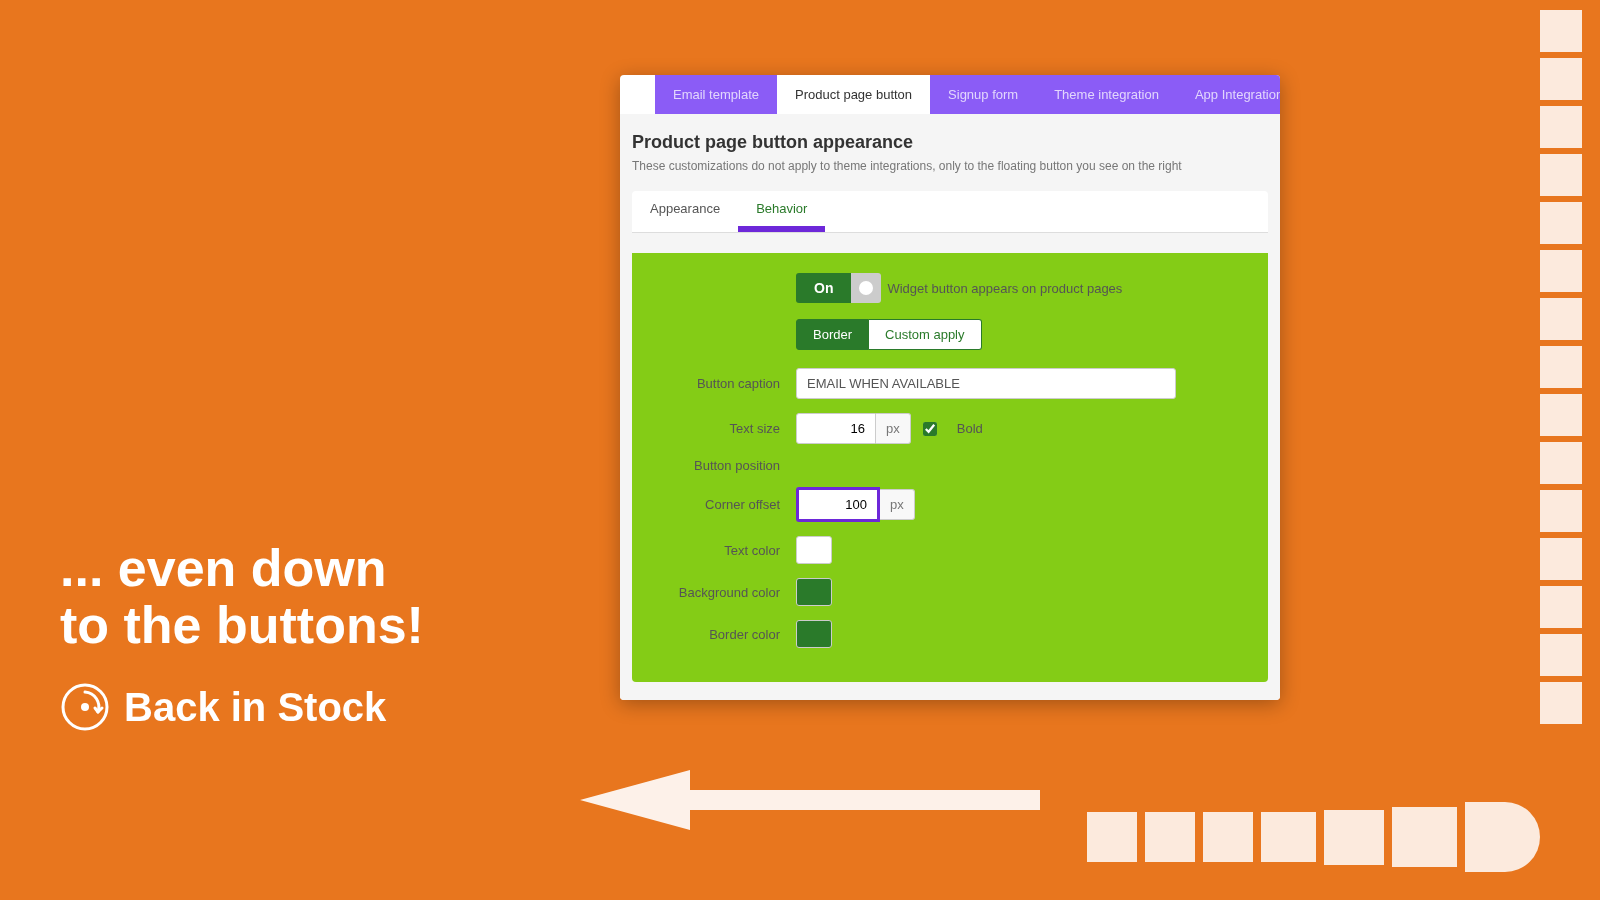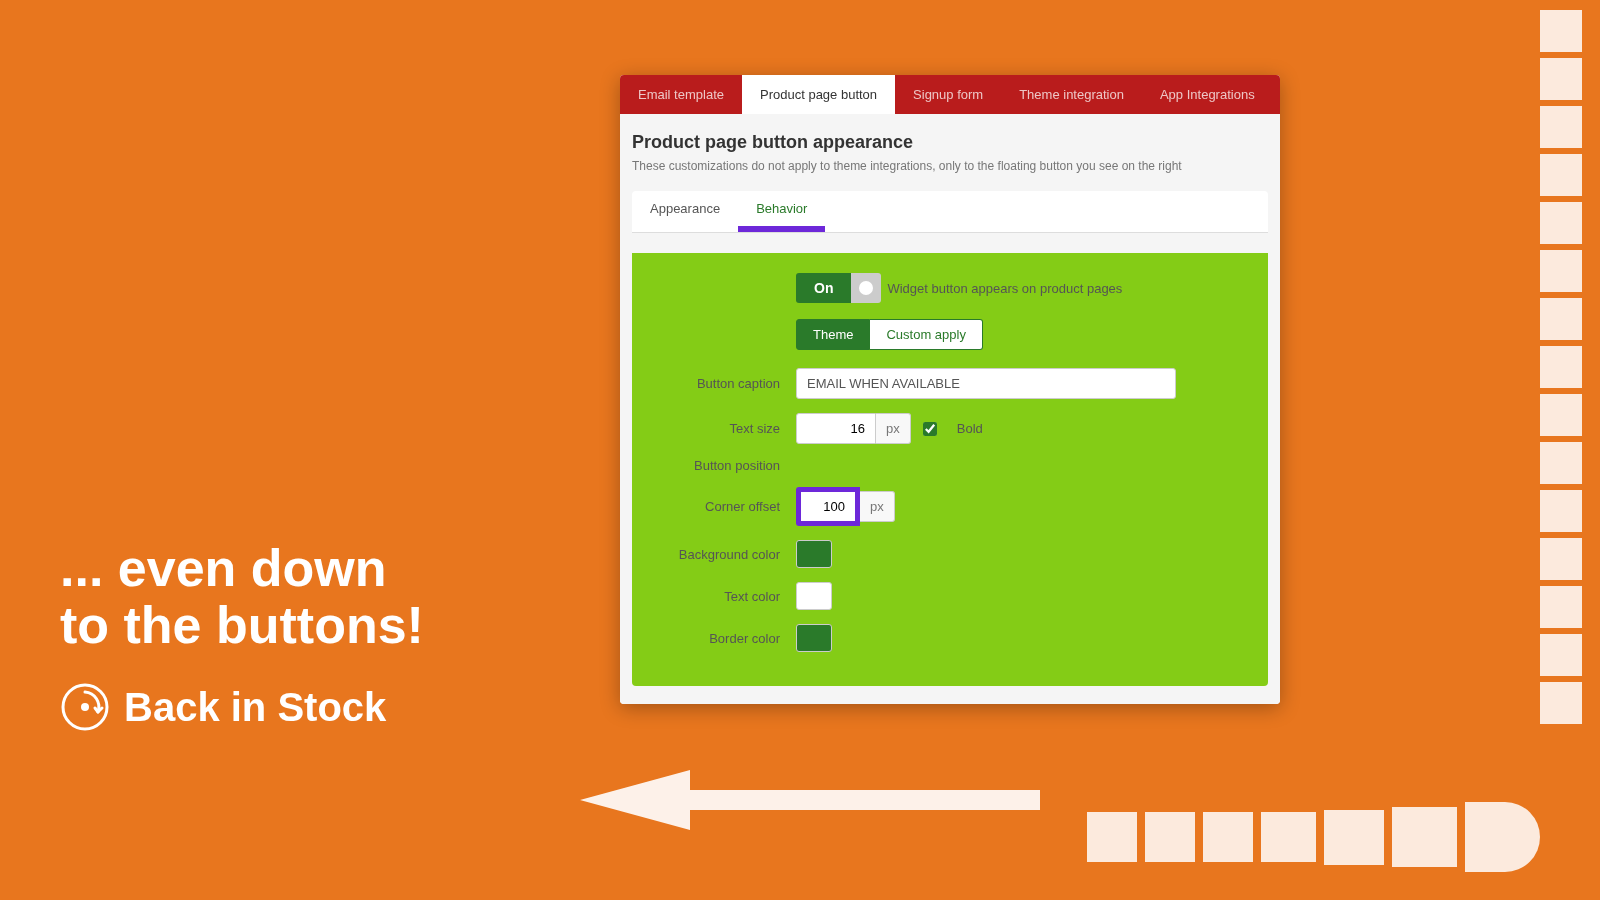--- a/index.html
+++ b/index.html
@@ -79,23 +79,24 @@
       left: 620px;
       width: 660px;
       background: white;
       border-radius: 4px;
       box-shadow: 0 4px 20px rgba(0,0,0,0.3);
       overflow: hidden;
     }
 
     
     .tab-bar {
-      background: #b91c1c;
+      background: #8b5cf6;
       display: flex;
       align-items: stretch;
+      margin-left: 35px;
     }
     .tab {
       padding: 12px 18px;
       color: rgba(255,255,255,0.75);
       font-size: 13px;
       cursor: pointer;
       white-space: nowrap;
     }
     .tab.active {
       background: white;
@@ -276,23 +277,23 @@
       font-size: 13px;
       color: #555;
       background: white;
     }
 
     .px-group {
       display: flex;
       align-items: center;
     }
     .px-input {
-      width: 64px;
-      padding: 7px 10px;
-      border: 5px solid #6d28d9;
+      width: 84px;
+      padding: 7px 10px;
+      border: 3px solid #6d28d9;
       border-radius: 3px 0 0 3px;
       font-size: 13px;
       text-align: right;
     }
     .px-label {
       padding: 7px 10px;
       border: 1px solid #ccc;
       border-left: none;
       border-radius: 0 3px 3px 0;
       font-size: 13px;
@@ -393,21 +394,21 @@
 
       <div class="toggle-row">
         <button class="toggle-btn">On</button>
         <div class="toggle-track">
           <div style="width:14px;height:14px;background:white;border-radius:50%;"></div>
         </div>
         <span class="toggle-label">Widget button appears on product pages</span>
       </div>
 
       <div class="btn-type-row">
-        <button class="btn-type-btn active">Theme</button>
+        <button class="btn-type-btn active">Border</button>
         <button class="btn-type-btn">Custom apply</button>
       </div>
 
       <div class="form-row">
         <label class="form-label">Button caption</label>
         <input class="form-control" type="text" value="EMAIL WHEN AVAILABLE" style="">
       </div>
 
       <div class="form-row">
         <label class="form-label">Text size</label>
@@ -427,27 +428,27 @@
 
       <div class="form-row">
         <label class="form-label">Corner offset</label>
         <div class="px-group">
           <input class="px-input" type="text" value="100" style="">
           <span class="px-label">px</span>
         </div>
       </div>
 
       <div class="form-row">
+        <label class="form-label">Text color</label>
+        <div class="color-swatch white"></div>
+      </div>
+
+      <div class="form-row">
         <label class="form-label">Background color</label>
         <div class="color-swatch green"></div>
-      </div>
-
-      <div class="form-row">
-        <label class="form-label">Text color</label>
-        <div class="color-swatch white"></div>
       </div>
 
       <div class="form-row">
         <label class="form-label">Border color</label>
         <div class="color-swatch green"></div>
       </div>
 
     </div>
   </div>
 </div>

